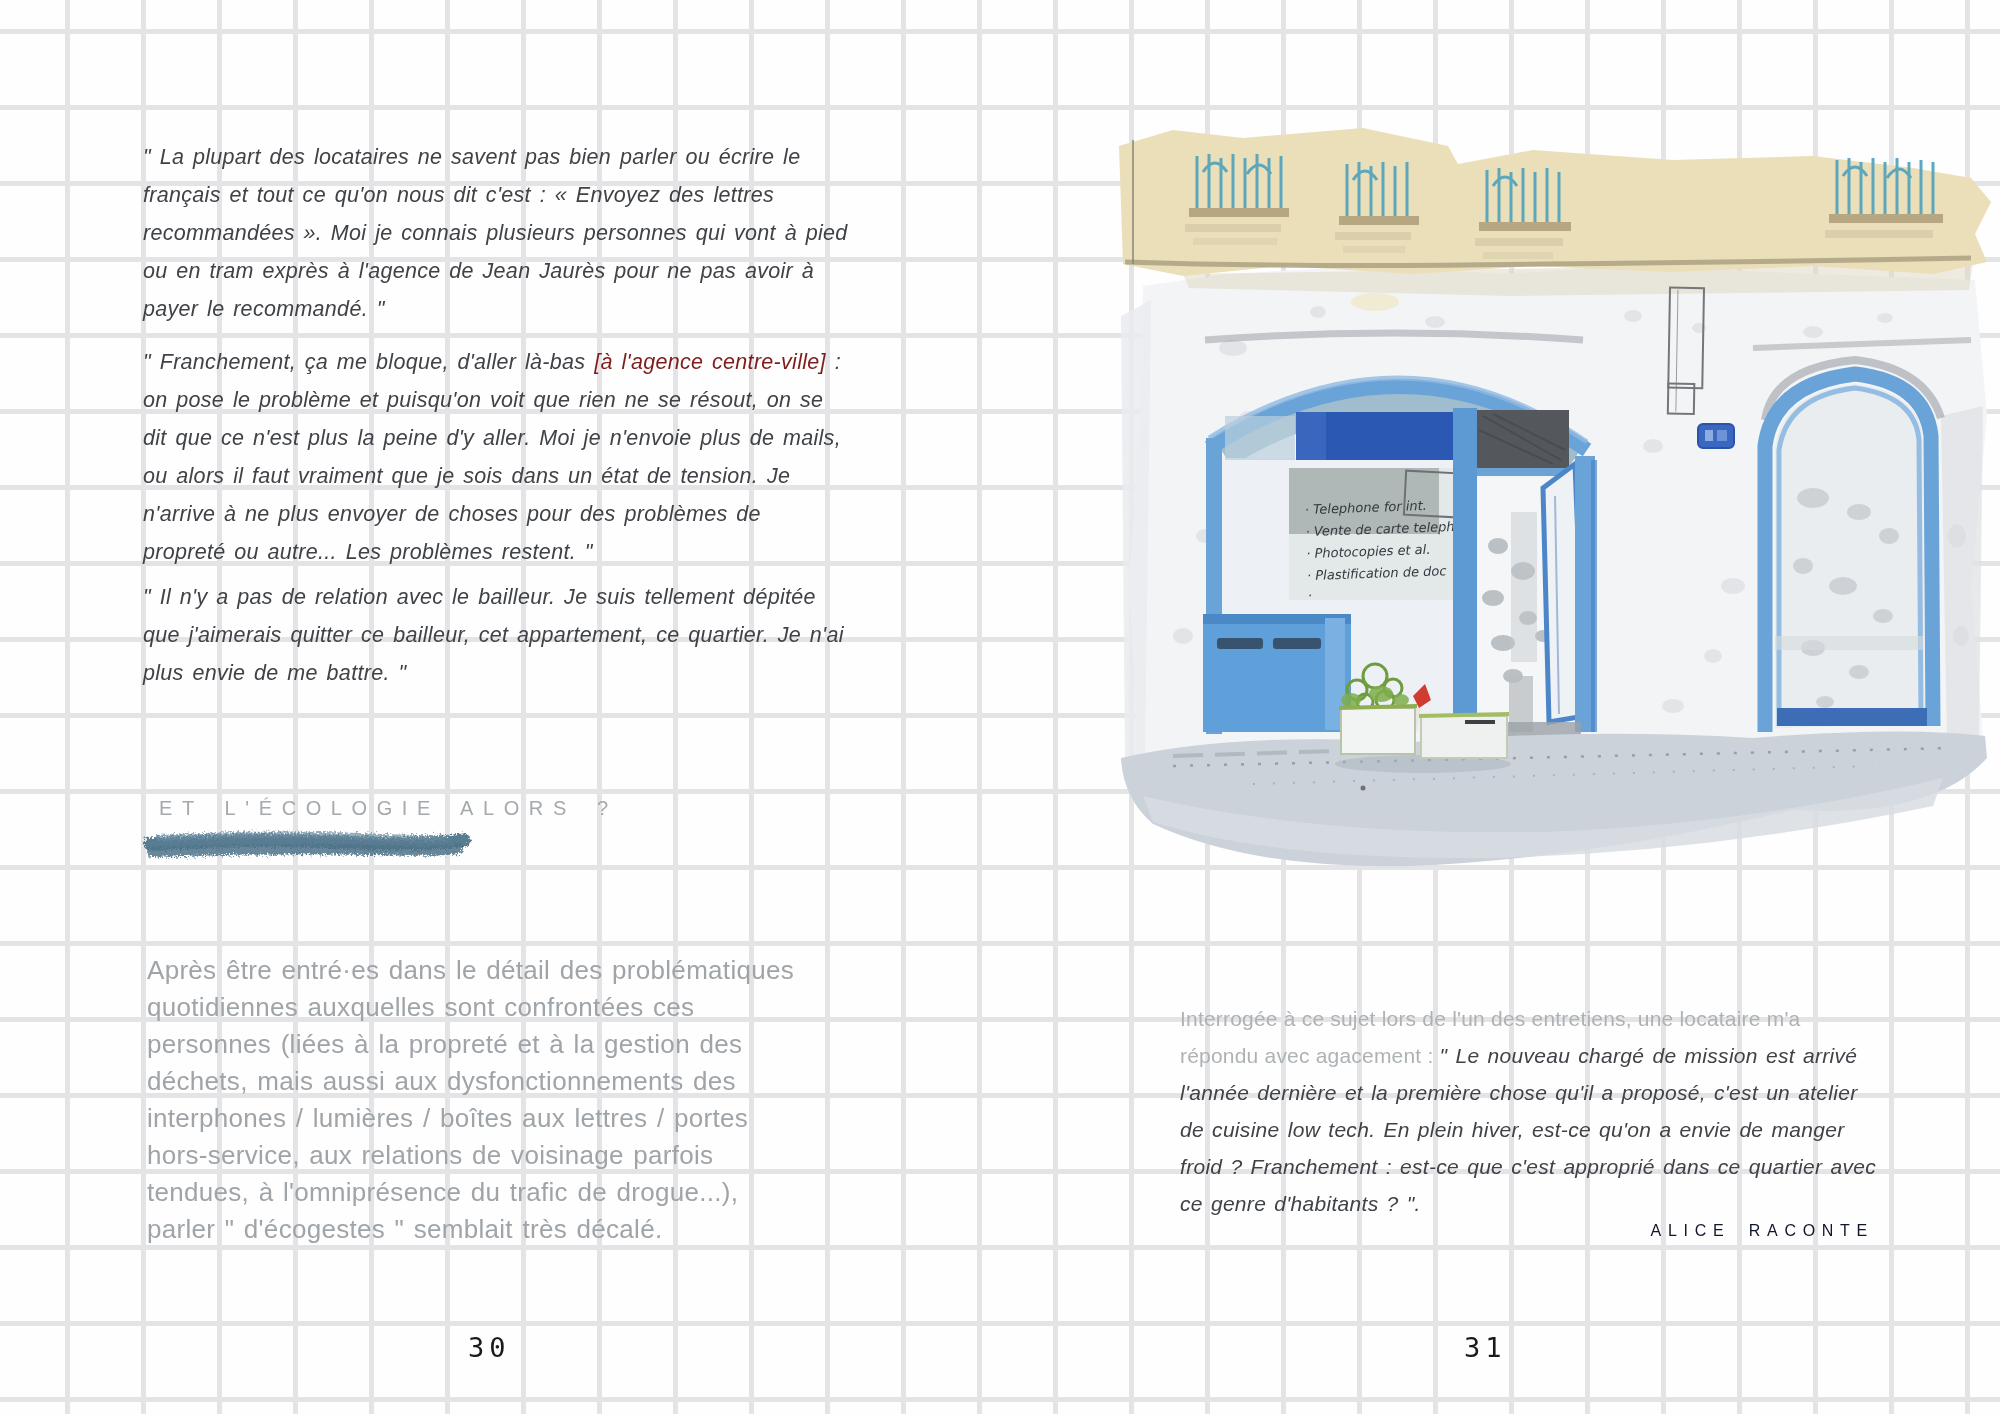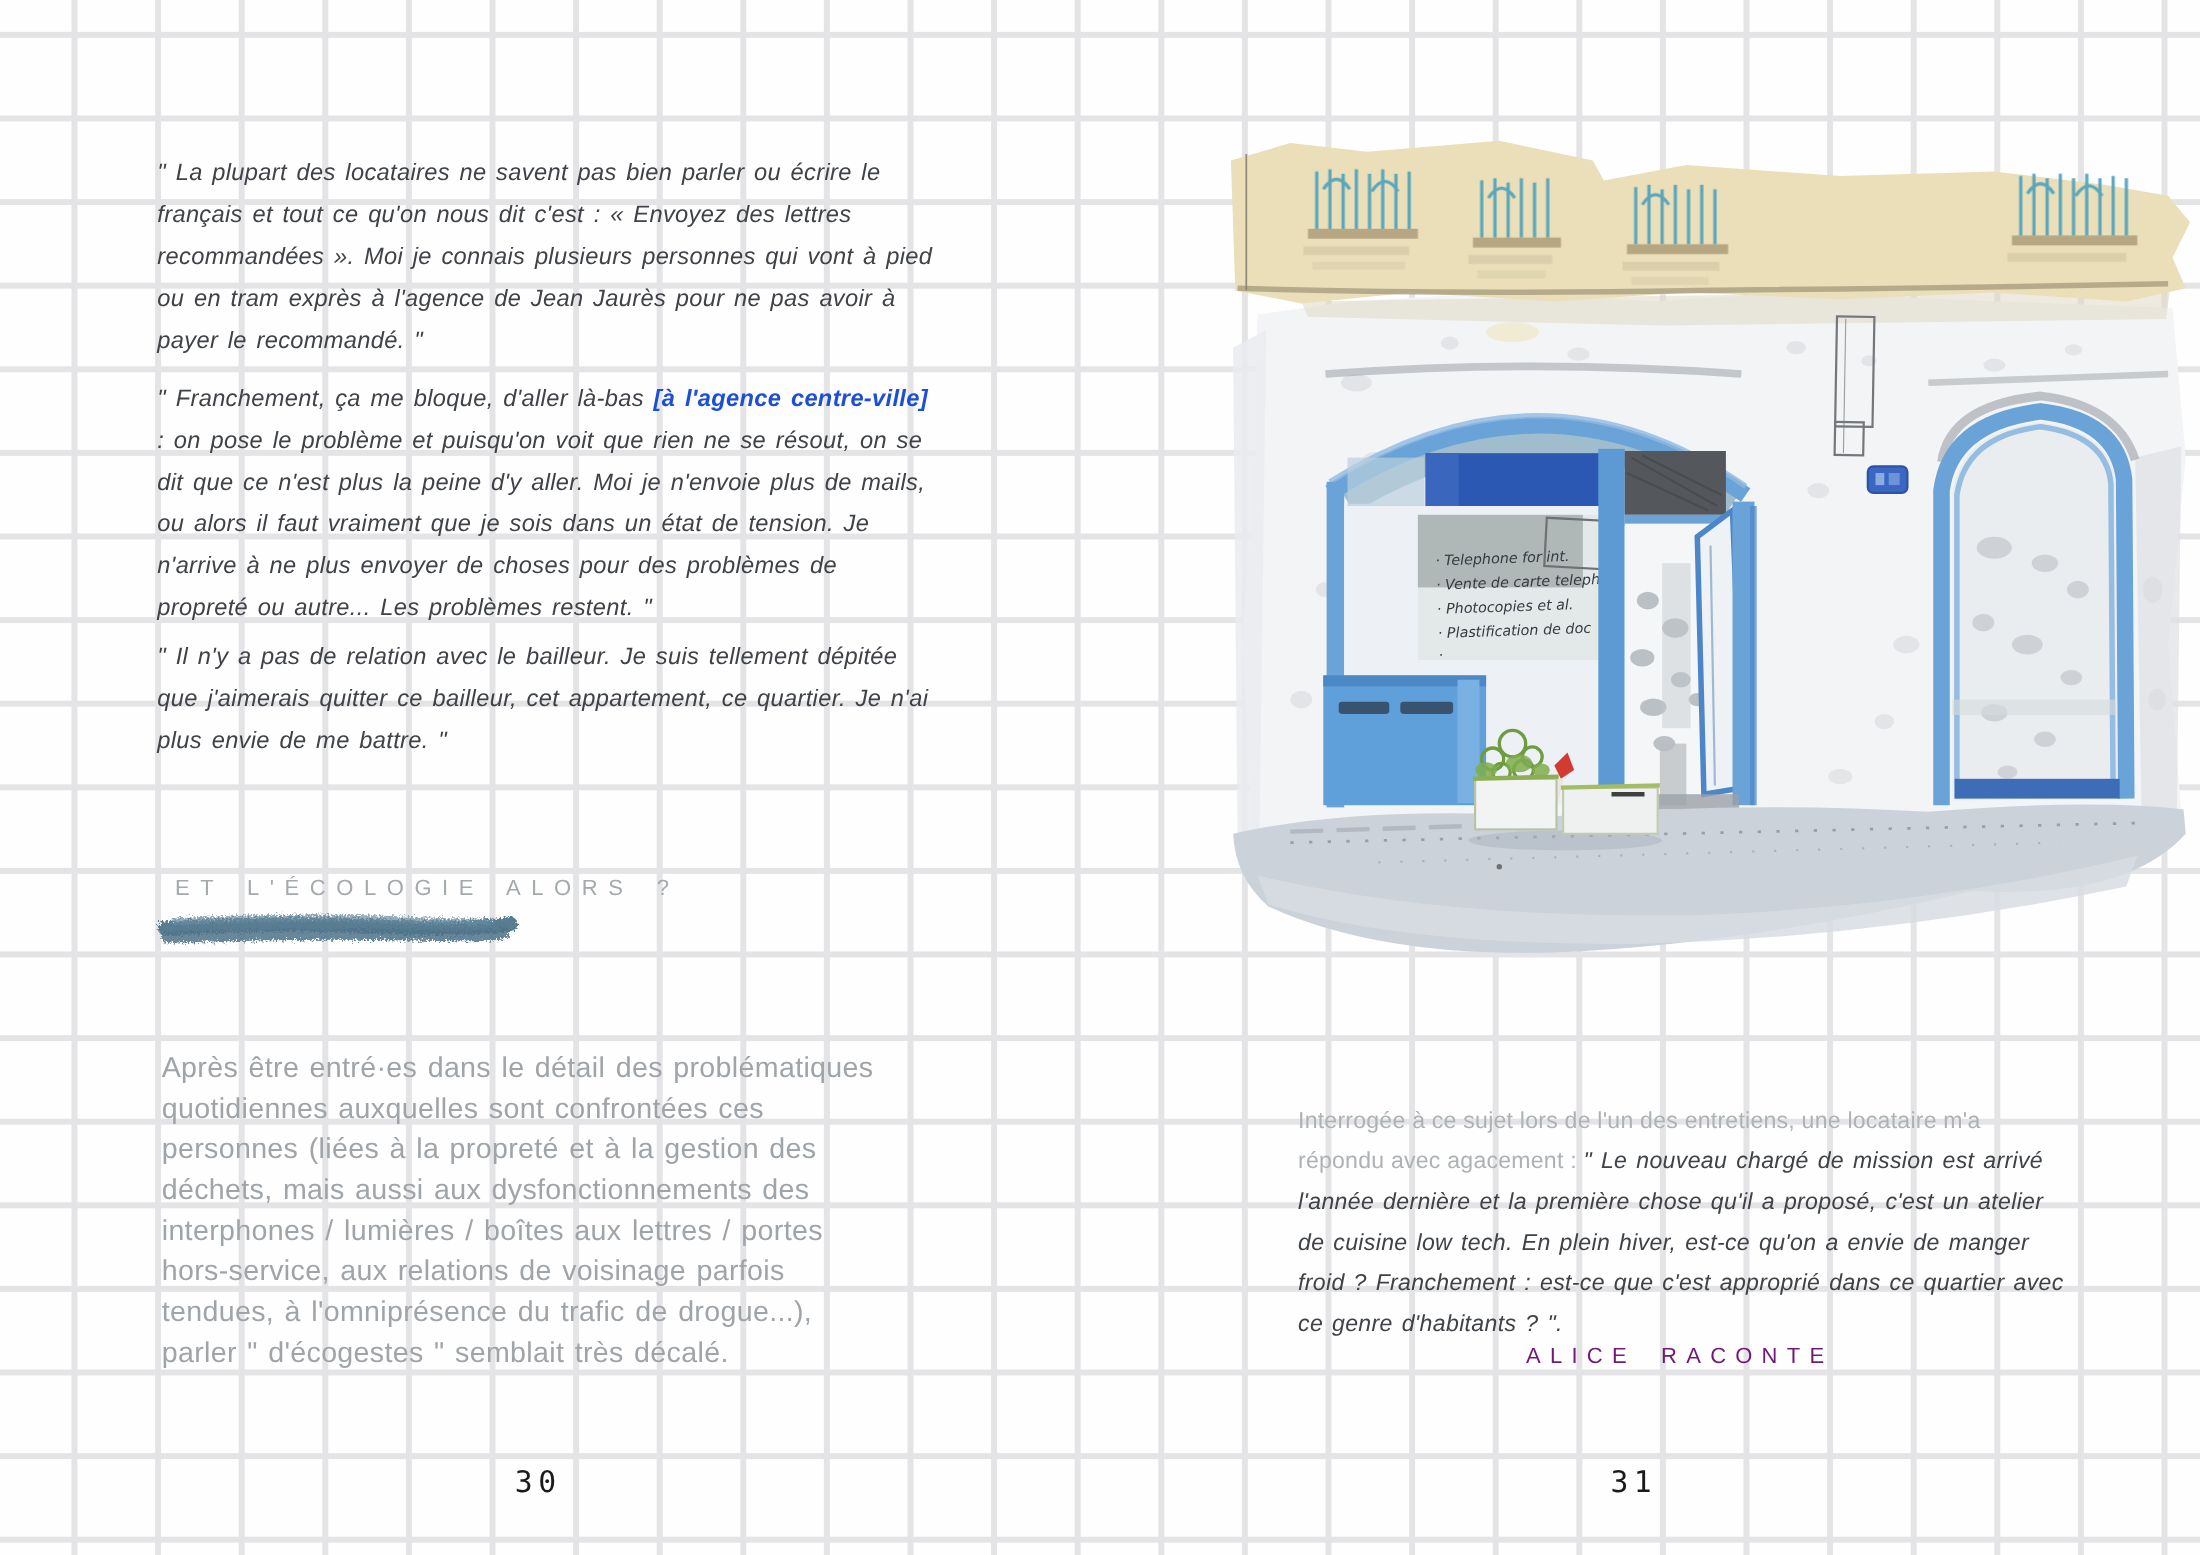--- a/index.html
+++ b/index.html
@@ -12,41 +12,41 @@
     background-size:76px 76px;
     background-position:-11px 29px;
     font-family:"Liberation Sans",sans-serif;
   }
   .quote{
     position:absolute;left:143px;width:708px;margin:0;
     font-style:italic;font-weight:300;
     font-size:21.5px;line-height:38px;color:#3f4246;
     letter-spacing:.3px;word-spacing:2.5px;
   }
-  .muted{color:#1d4ed8;font-weight:bold;}
+  .muted{color:#7f1d1d;}
   .heading{
     position:absolute;left:143px;top:781px;margin:16px;
     font-size:20px;font-weight:400;color:#a4a9ac;
     letter-spacing:.48em;word-spacing:.3em;white-space:nowrap;
   }
   .scribble-wrap{position:absolute;left:140px;top:824px;width:334px;height:46px;}
   .body-light{
     position:absolute;left:143px;top:948px;width:668px;margin:4px;
     font-weight:300;font-size:26px;line-height:37px;color:#9fa4a8;
     letter-spacing:.3px;word-spacing:2px;
   }
   .right-para{
     position:absolute;left:1180px;top:1000px;width:700px;margin:0;
     font-size:21px;line-height:37px;font-weight:300;
   }
   .right-para .intro{color:#adb2b5;letter-spacing:.2px;}
   .right-para .dark{color:#3f4246;font-style:italic;letter-spacing:.3px;word-spacing:2px;}
   .signature{
     position:absolute;left:1180px;top:1222px;width:694px;margin:0;
-    text-align:center;font-size:20px;color:#701a75;
+    text-align:right;font-size:16px;color:#0f172a;
     letter-spacing:.42em;word-spacing:.45em;white-space:nowrap;
   }
   .pagenum{
     position:absolute;margin:0;
     font-family:"DejaVu Sans Mono",monospace;
     font-size:27px;color:#1a1a1c;letter-spacing:5px;
   }
   .pagenum.left{left:468px;top:1332px;}
   .pagenum.right{left:1464px;top:1332px;}
   .illustration{position:absolute;left:1113px;top:116px;width:887px;height:784px;}

